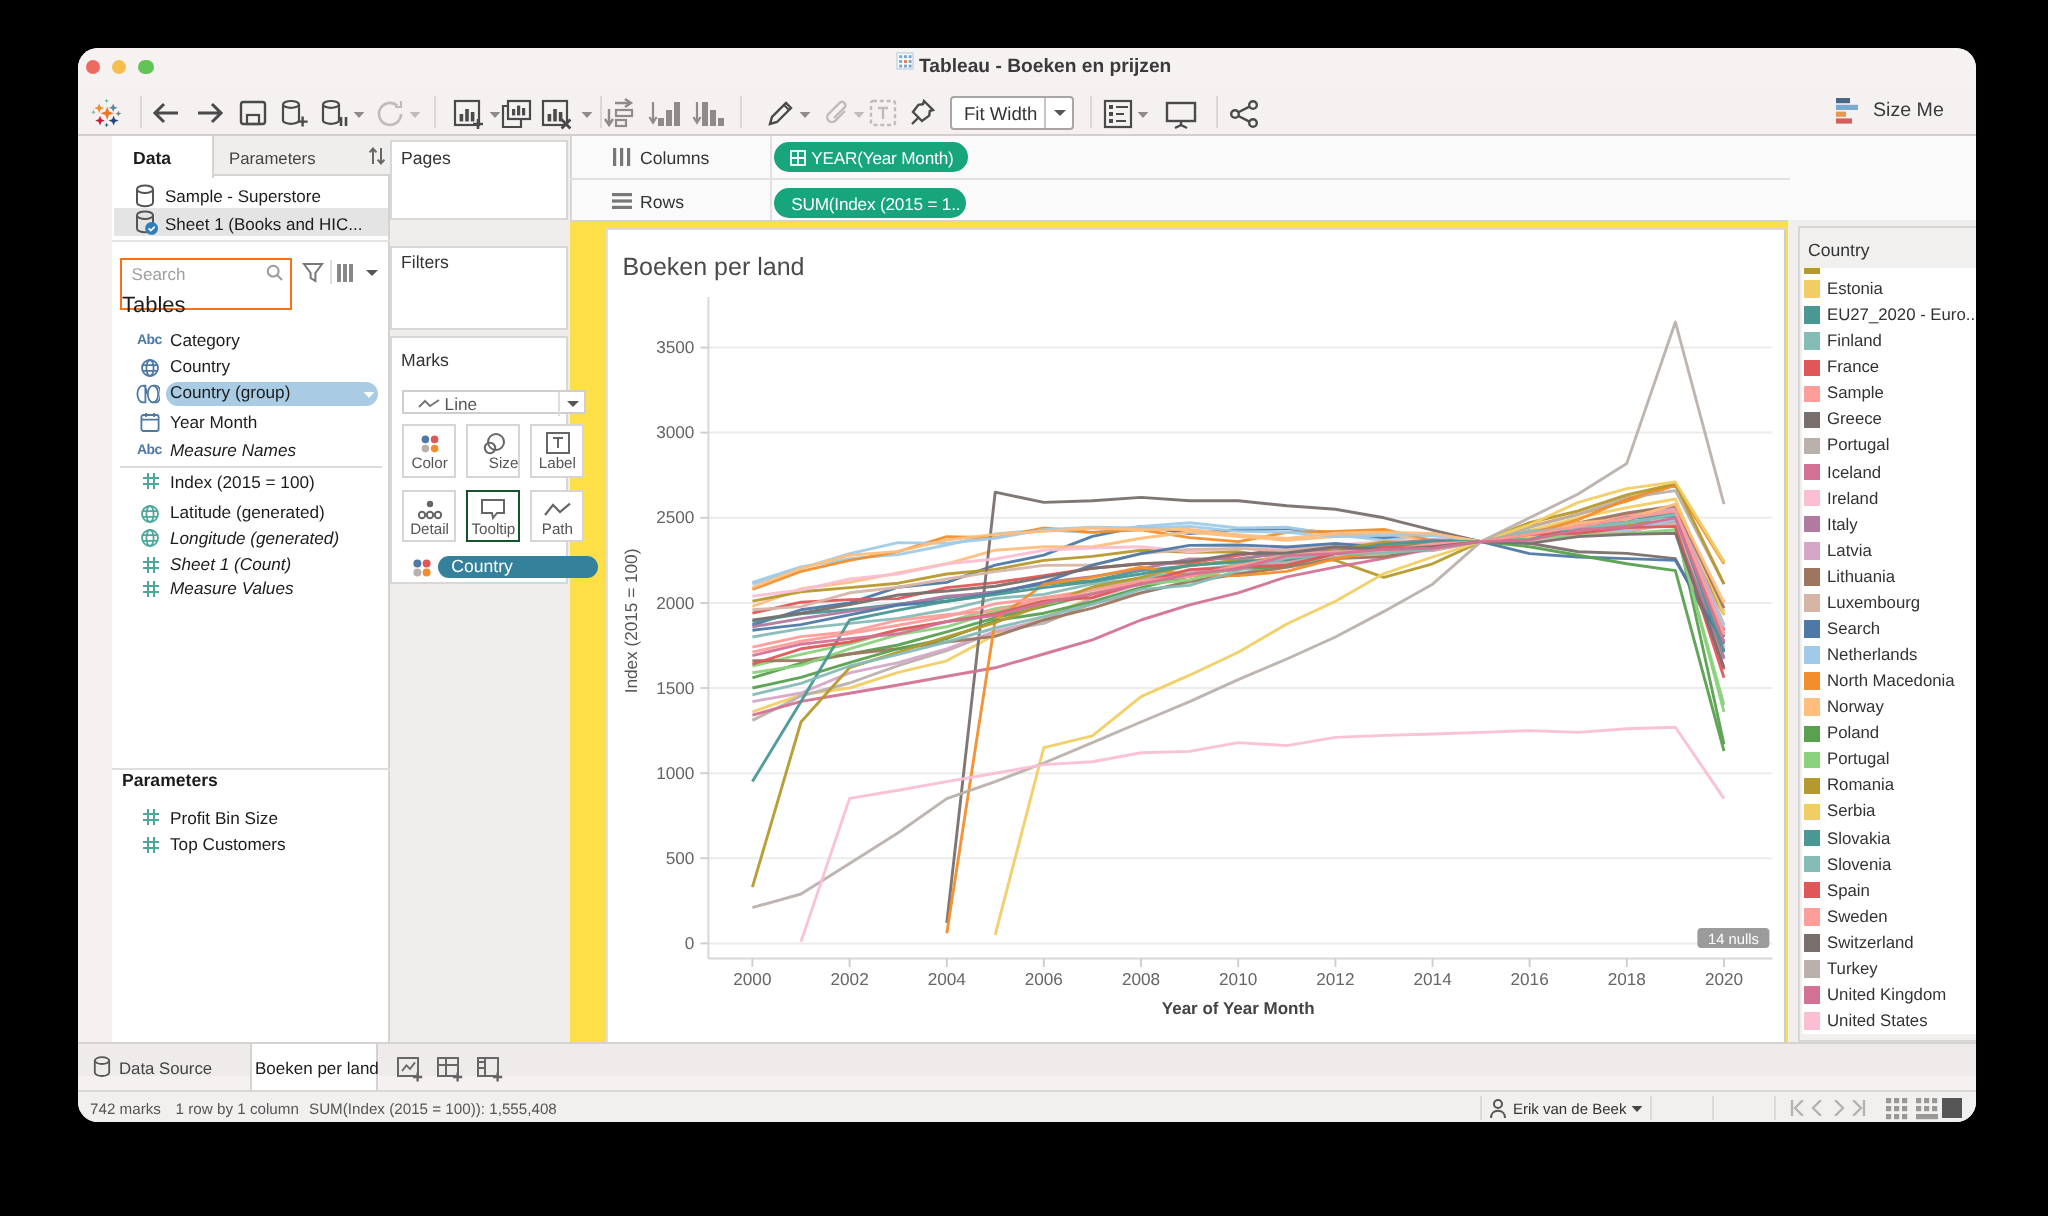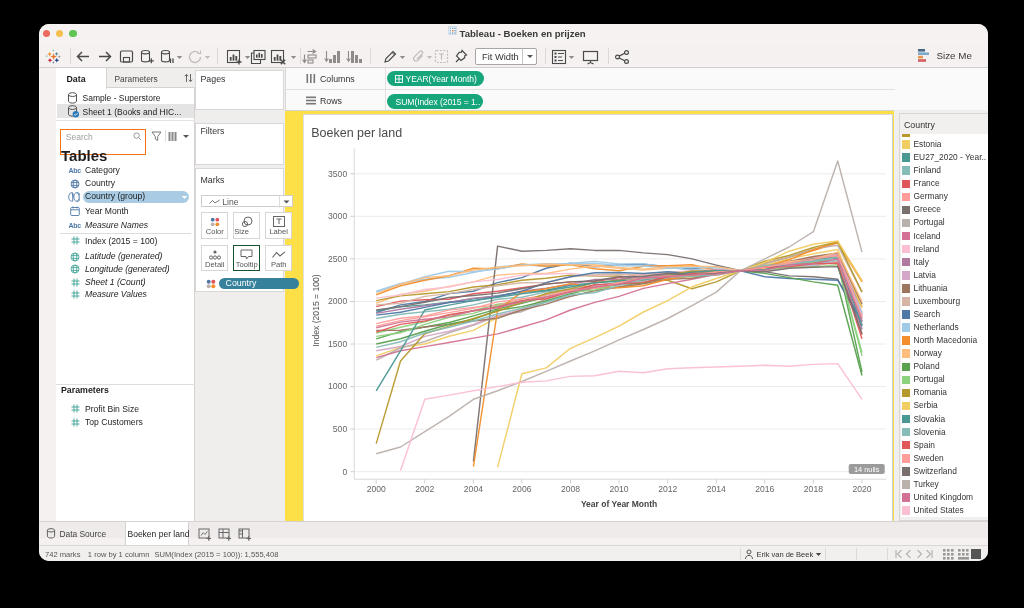--- a/index.html
+++ b/index.html
@@ -251,21 +251,21 @@
 <svg class="abs" style="left:112.5px;top:62.5px" width="11" height="11" viewBox="0 0 11 11">
         <g fill="#888">
           <rect x="0.5" y="1" width="2" height="9"></rect>
           <rect x="3.5" y="1" width="2" height="9"></rect>
           <rect x="6.5" y="1" width="2" height="9"></rect>
         </g>
       </svg>
 <svg class="abs" style="left:126px;top:66px" width="8" height="5" viewBox="0 0 8 5">
         <path d="M1 1l3 3 3-3z" fill="#555"></path>
       </svg>
-<div class="abs" style="left:5.5px;top:78.5px;font-size:15px;font-weight:bold;color:#1c1c1c">Tables</div>
+<div class="abs" style="left:5.5px;top:78.5px;font-size:11px;font-weight:normal;color:#1c1c1c">Tables</div>
 <div class="abs" style="left:27px;top:122.9px;width:106px;height:11.9px;background:#a9cce4;border-radius:6px"></div>
 <svg class="abs" style="left:125px;top:126.6px" width="7" height="5" viewBox="0 0 7 5">
         <path d="M0.8 1l2.7 3 2.7-3z" fill="#fff"></path>
       </svg>
 <div class="abs" style="left:13px;top:98.7px;font-size:7px;font-weight:bold;color:#4e79a7;letter-spacing:-0.3px">Abc</div>
 <div class="abs" style="left:29.5px;top:97.0px;font-size:8.6px;color:#1c1c1c">Category</div>
 <svg class="abs" style="left:14.5px;top:110.49999999999999px" width="10" height="10" viewBox="0 0 10 10">
         <g stroke="#4e79a7" fill="none" stroke-width="0.9">
           <circle cx="5" cy="5" r="4"></circle>
           <ellipse cx="5" cy="5" rx="1.8" ry="4"></ellipse>
@@ -296,21 +296,21 @@
         </g>
       </svg>
 <div class="abs" style="left:29.5px;top:167.6px;font-size:8.6px;color:#1c1c1c">Index (2015 = 100)</div>
 <svg class="abs" style="left:14.5px;top:183.5px" width="10" height="10" viewBox="0 0 10 10">
         <g stroke="#4ca89c" fill="none" stroke-width="0.9">
           <circle cx="5" cy="5" r="4"></circle>
           <ellipse cx="5" cy="5" rx="1.8" ry="4"></ellipse>
           <path d="M1.2 3.6h7.6M1.2 6.4h7.6"></path>
         </g>
       </svg>
-<div class="abs" style="left:29.5px;top:183.3px;font-size:8.6px;color:#1c1c1c;font-style:italic">Latitude (generated)</div>
+<div class="abs" style="left:29.5px;top:183.3px;font-size:8.6px;color:#1c1c1c;">Latitude (generated)</div>
 <svg class="abs" style="left:14.5px;top:195.7px" width="10" height="10" viewBox="0 0 10 10">
         <g stroke="#4ca89c" fill="none" stroke-width="0.9">
           <circle cx="5" cy="5" r="4"></circle>
           <ellipse cx="5" cy="5" rx="1.8" ry="4"></ellipse>
           <path d="M1.2 3.6h7.6M1.2 6.4h7.6"></path>
         </g>
       </svg>
 <div class="abs" style="left:29.5px;top:195.5px;font-size:8.6px;color:#1c1c1c;font-style:italic">Longitude (generated)</div>
 <svg class="abs" style="left:15px;top:210.0px" width="9" height="9" viewBox="0 0 9 9">
         <g stroke="#4ca89c" stroke-width="1">
@@ -366,21 +366,21 @@
         </svg>
         <div style="position:absolute;left:0;bottom:1.5px;width:100%;text-align:center;font-size:7.6px;color:#555">Color</div>
       </div>
 <div class="abs" style="left:177.7px;top:143.9px;width:27px;height:26.8px;background:#fff;border:1px solid #d8d6d5">
         <svg style="position:absolute;left:50%;margin-left:-6px;top:3px" width="12" height="12" viewBox="0 0 12 12">
           <g stroke="#666" fill="none" stroke-width="1">
             <circle cx="7" cy="5" r="4"></circle>
             <circle cx="4" cy="8" r="2.6"></circle>
           </g>
         </svg>
-        <div style="position:absolute;left:0;bottom:1.5px;width:100%;text-align:left;font-size:7.6px;color:#555">Size</div>
+        <div style="position:absolute;left:0;bottom:1.5px;width:100%;text-align:right;font-size:7.6px;color:#555">Size</div>
       </div>
 <div class="abs" style="left:209.7px;top:143.9px;width:27px;height:26.8px;background:#fff;border:1px solid #d8d6d5">
         <svg style="position:absolute;left:50%;margin-left:-6px;top:3.5px" width="12" height="11" viewBox="0 0 12 11">
           <rect x="0.5" y="0.5" width="11" height="10" stroke="#666" fill="none"></rect>
           <path d="M3.5 3h5M6 3v5" stroke="#666" fill="none" stroke-width="1"></path>
         </svg>
         <div style="position:absolute;left:0;bottom:1.5px;width:100%;text-align:center;font-size:7.6px;color:#555">Label</div>
       </div>
 <div class="abs" style="left:145.8px;top:176.7px;width:27px;height:26.8px;background:#fff;border:1px solid #d8d6d5">
         <svg style="position:absolute;left:50%;margin-left:-6px;top:4px" width="12" height="10" viewBox="0 0 12 10">
@@ -535,27 +535,27 @@
 <text x="563.7" y="360.8" font-size="7.4" fill="#fff" text-anchor="middle">14 nulls</text>
 </svg>
 <div class="abs" style="left:838.8px;top:42.3px;width:110.2px;height:410.7px;background:#f1efee"></div>
 <div class="abs" style="left:843.3px;top:45.3px;width:100.7px;height:407.8px;background:#f2f0ef;border:1px solid #d9d7d6"></div>
 <div class="abs" style="left:845.5px;top:66.1px;width:88.0px;height:383.2px;background:#fff"></div>
 <div class="abs" style="left:848.5px;top:51.6px;font-size:8.8px;color:#333">Country</div>
 <div style="position:absolute;left:846.0px;top:66.0px;width:8.6px;height:3.2px;background:#B6992D"></div>
 <div style="position:absolute;left:846.0px;top:72.3px;width:8.6px;height:8.6px;background:#F1CE63"></div>
 <div style="position:absolute;left:858.0px;top:71.0px;font-size:8.4px;color:#333;white-space:nowrap">Estonia</div>
 <div style="position:absolute;left:846.0px;top:85.4px;width:8.6px;height:8.6px;background:#499894"></div>
-<div style="position:absolute;left:858.0px;top:84.1px;font-size:8.4px;color:#333;white-space:nowrap">EU27_2020 - Year..</div>
+<div style="position:absolute;left:858.0px;top:84.1px;font-size:8.4px;color:#333;white-space:nowrap">EU27_2020 - Euro..</div>
 <div style="position:absolute;left:846.0px;top:98.4px;width:8.6px;height:8.6px;background:#86BCB6"></div>
 <div style="position:absolute;left:858.0px;top:97.1px;font-size:8.4px;color:#333;white-space:nowrap">Finland</div>
 <div style="position:absolute;left:846.0px;top:111.5px;width:8.6px;height:8.6px;background:#E15759"></div>
 <div style="position:absolute;left:858.0px;top:110.2px;font-size:8.4px;color:#333;white-space:nowrap">France</div>
 <div style="position:absolute;left:846.0px;top:124.6px;width:8.6px;height:8.6px;background:#FF9D9A"></div>
-<div style="position:absolute;left:858.0px;top:123.3px;font-size:8.4px;color:#333;white-space:nowrap">Germany</div>
+<div style="position:absolute;left:858.0px;top:123.3px;font-size:8.4px;color:#333;white-space:nowrap">Sample</div>
 <div style="position:absolute;left:846.0px;top:137.6px;width:8.6px;height:8.6px;background:#79706E"></div>
 <div style="position:absolute;left:858.0px;top:136.4px;font-size:8.4px;color:#333;white-space:nowrap">Greece</div>
 <div style="position:absolute;left:846.0px;top:150.7px;width:8.6px;height:8.6px;background:#BAB0AC"></div>
 <div style="position:absolute;left:858.0px;top:149.4px;font-size:8.4px;color:#333;white-space:nowrap">Portugal</div>
 <div style="position:absolute;left:846.0px;top:163.8px;width:8.6px;height:8.6px;background:#D37295"></div>
 <div style="position:absolute;left:858.0px;top:162.5px;font-size:8.4px;color:#333;white-space:nowrap">Iceland</div>
 <div style="position:absolute;left:846.0px;top:176.9px;width:8.6px;height:8.6px;background:#FABFD2"></div>
 <div style="position:absolute;left:858.0px;top:175.6px;font-size:8.4px;color:#333;white-space:nowrap">Ireland</div>
 <div style="position:absolute;left:846.0px;top:189.9px;width:8.6px;height:8.6px;background:#B07AA1"></div>
 <div style="position:absolute;left:858.0px;top:188.6px;font-size:8.4px;color:#333;white-space:nowrap">Italy</div>

